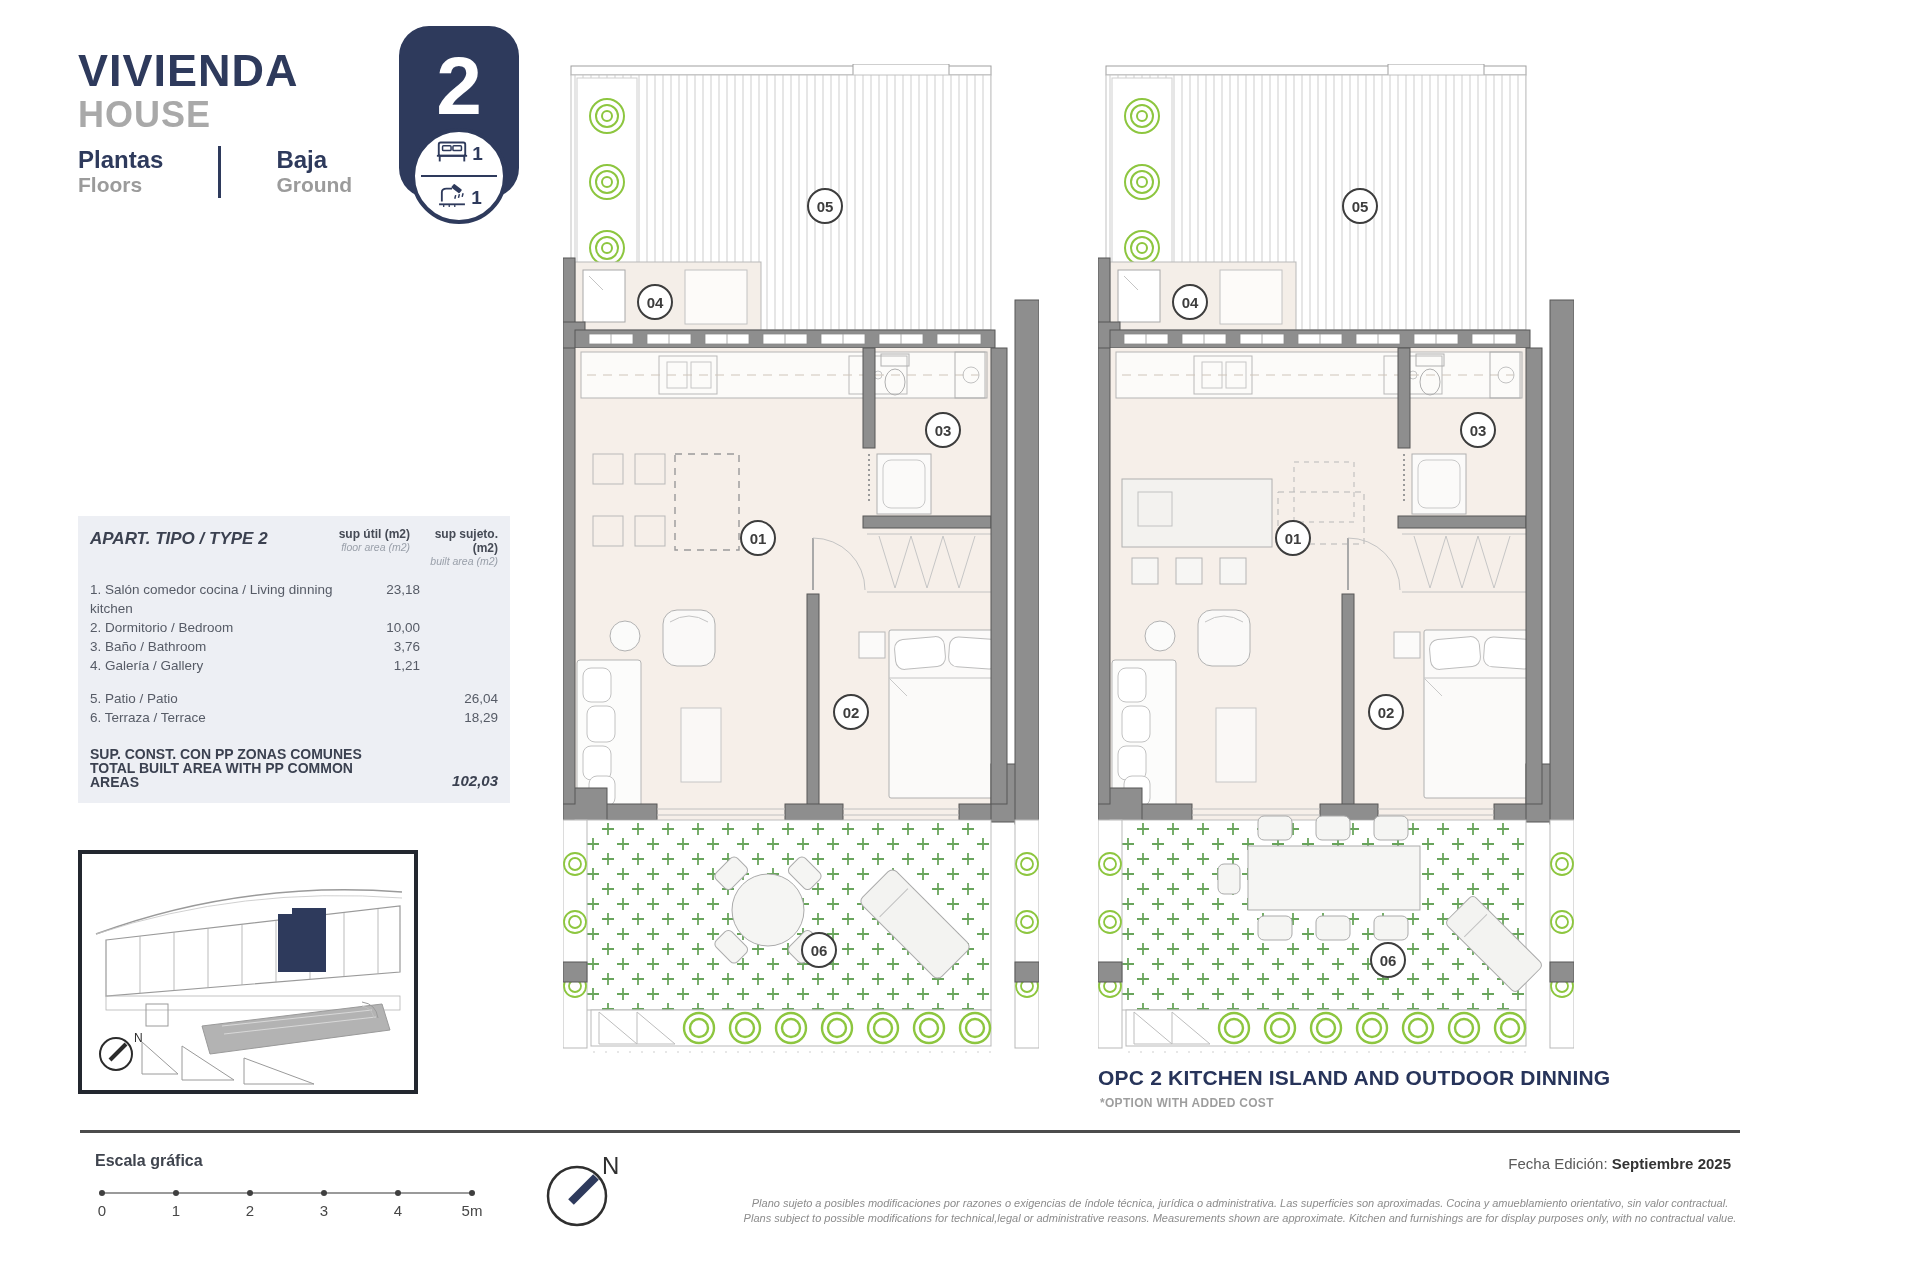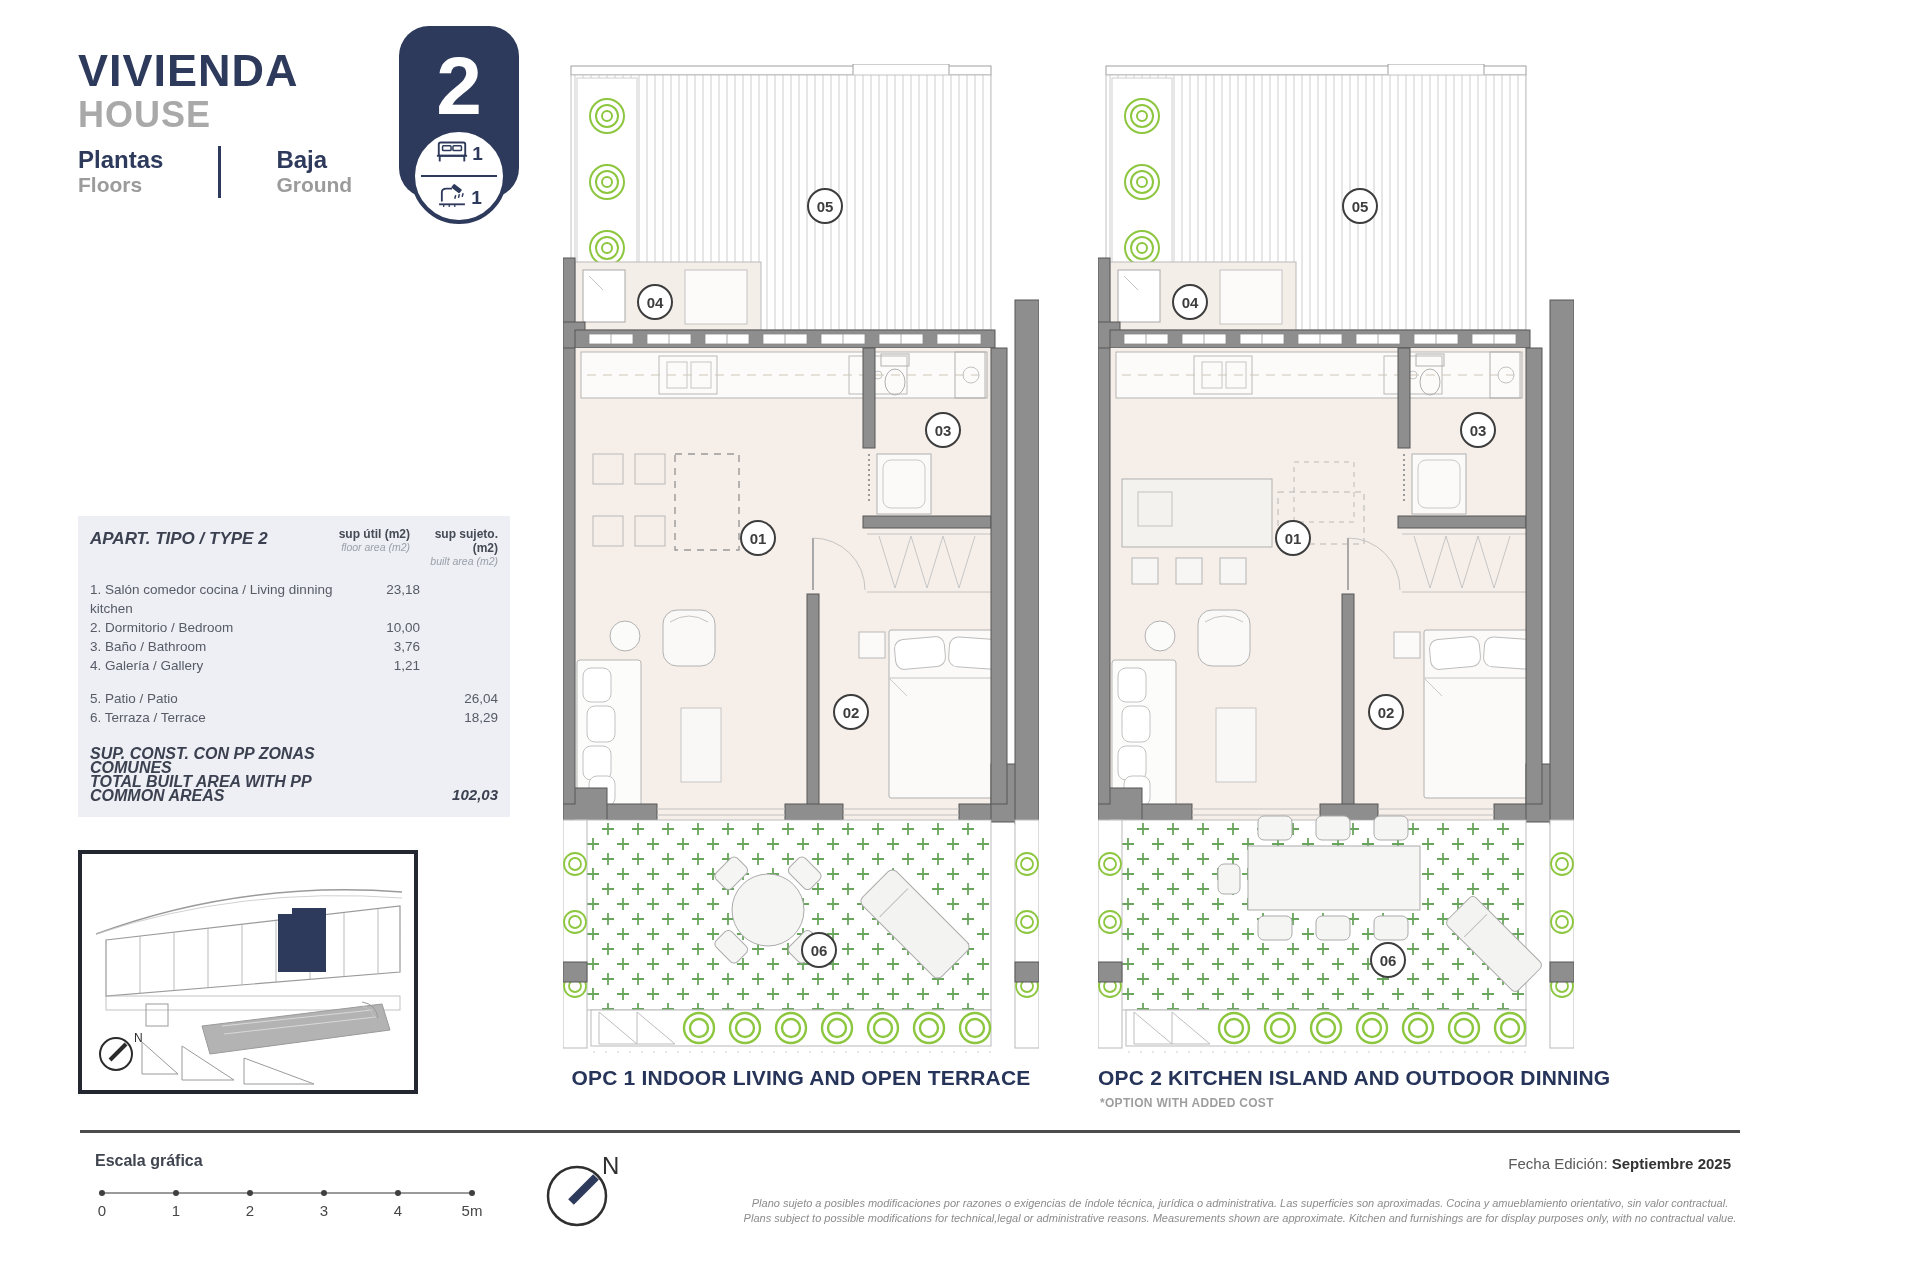--- a/index.html
+++ b/index.html
@@ -35,21 +35,21 @@
   .ch1{font-size:12px;font-weight:bold;color:#454a55;line-height:14px;}
   .ch2{font-size:10.5px;font-style:italic;color:#9aa0aa;line-height:13px;}
   .arows{margin-top:12px;}
   .arow{display:flex;font-size:13.5px;color:#565b66;line-height:19px;}
   .alabel{flex:1;}
   .av1{width:58px;text-align:right;}
   .av2{width:78px;text-align:right;}
   .gap12{height:14px;}
   .gap16{height:20px;}
   .areas-total{display:flex;align-items:flex-end;}
-  .tlabels{flex:1;font-size:16px;font-weight:bold;font-style:italic;color:#3b4150;line-height:14px;}
+  .tlabels{flex:1;font-size:14px;font-weight:bold;color:#3b4150;line-height:14px;}
   .tval{width:136px;text-align:right;font-size:15px;font-weight:bold;font-style:italic;color:#3b4150;}
 
   
   .minimap{position:absolute;left:78px;top:850px;width:332px;height:236px;border:4px solid #23272f;background:#fff;}
 
   
   .plan{position:absolute;top:64px;width:476px;height:992px;}
   .plan.p1{left:563px;}
   .plan.p2{left:1098px;}
   .caption1{position:absolute;left:563px;top:1066px;width:476px;text-align:center;font-size:21px;font-weight:bold;color:#27345a;letter-spacing:.2px;}
@@ -675,21 +675,20 @@
         </g>
         <g>
           <circle cx="412" cy="964" r="15" fill="none" stroke="#8dc63f" stroke-width="2.4"></circle>
           <circle cx="412" cy="964" r="9" fill="none" stroke="#8dc63f" stroke-width="2.4"></circle>
         </g>
         <line x1="30" y1="988" x2="428" y2="988" stroke="#cfcfcf" stroke-dasharray="2,10"></line>
       </g>
       <rect x="0" y="284" width="12" height="456" fill="#8e8e8e" stroke="#575757"></rect>
     </svg>
 
-  <div class="caption1">OPC 1 INDOOR LIVING AND OPEN TERRACE</div>
   <div class="caption2">OPC 2 KITCHEN ISLAND AND OUTDOOR DINNING</div>
   <div class="caption-note">*OPTION WITH ADDED COST</div>
 
   <div class="footer-divider"></div>
   <div class="scale-label">Escala gráfica</div>
   <div class="scalebar" id="scalebar">
     <div class="sb-line"></div>
   <div class="sb-dot" style="left: 4px;"></div>
       <div class="sb-lab" style="left: 7px;">0</div>
       <div class="sb-dot" style="left: 78px;"></div>

